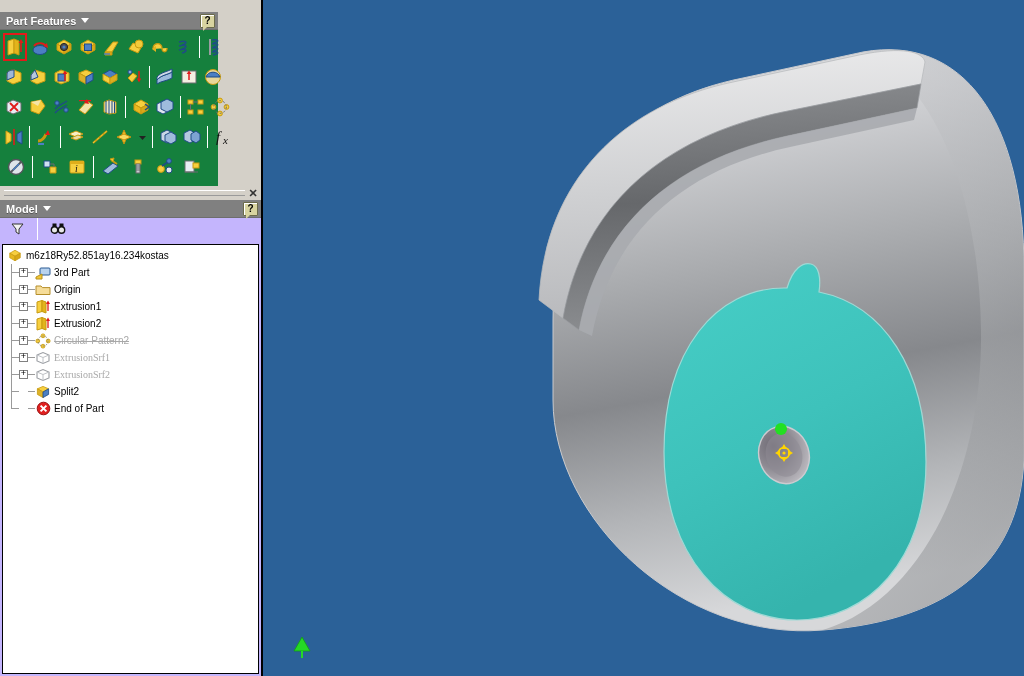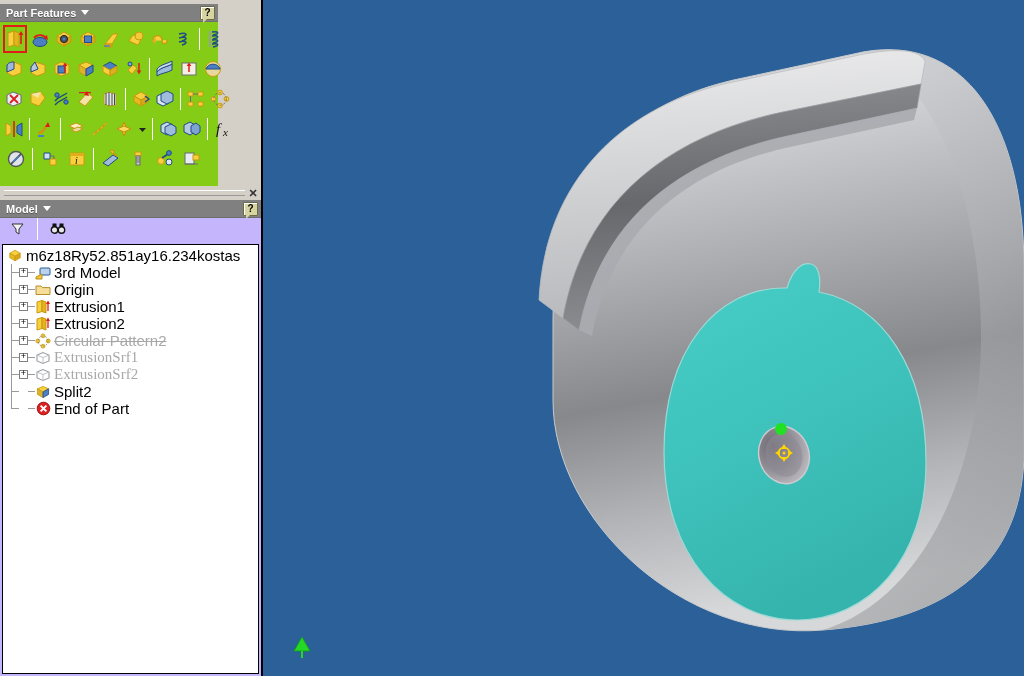--- a/index.html
+++ b/index.html
@@ -14,21 +14,21 @@
   #app { position:relative; width:1024px; height:676px; }
 
   
   #left-dock {
     position:absolute; left:0; top:0; width:263px; height:676px;
     background:#d4d0c8;
     border-right:2px solid #000;
   }
 
   
-  #pf-panel { position:absolute; left:0; top:4px; width:218px; height:188px; background:#84cc16; }
+  #pf-panel { position:absolute; left:0; top:12px; width:218px; height:188px; background:#15803d; }
   .panel-title {
     height:18px; background:#808080;
     display:flex; align-items:center; justify-content:space-between;
     padding:0 3px 0 6px;
     border-bottom:1px solid #6e6e6e;
   }
   .panel-title .tl {
     color:#ffffff; font-weight:bold; font-size:11px;
     display:flex; align-items:center; gap:5px; text-shadow:0 1px 0 #555;
   }
@@ -72,21 +72,21 @@
 
   
   #model-panel { position:absolute; left:0; top:200px; width:261px; height:476px; background:#c4b5fd; }
   #model-tools { height:21px; display:flex; align-items:center; padding-left:5px; gap:3px; }
   #tree-box {
     position:absolute; left:2px; top:44px; width:257px; height:430px;
     background:#ffffff; border:1px solid #000; overflow:hidden;
   }
   .tree { padding:2px 0 0 4px; }
   .tnode { display:flex; align-items:center; height:17px; white-space:nowrap; }
-  .tlabel { font-size:15px; color:#000; padding-left:3px; }
+  .tlabel { font-size:10px; color:#000; padding-left:3px; }
   .tlabel.dim { color:#a8a8a8;font-family:Liberation Serif, serif; }
   .tlabel.strike { color:#a8a8a8; text-decoration:line-through;text-align:right; }
   .plusbox {
     width:9px;height:9px;border:1px solid #808080;background:#fff;
     font-size:9px;line-height:7px;text-align:center;color:#000;
     margin-right:0px; flex:0 0 auto; font-family:"Liberation Mono",monospace;
   }
   .plusbox.empty { border:none;background:none; }
   .dash { width:7px;height:1px;background:#9a9a9a; flex:0 0 auto;}
   .elbow { width:12px;height:17px; position:relative; flex:0 0 auto;}
@@ -507,21 +507,21 @@
             <div class="tnode">
               <div class="elbow full"></div>
               <div class="plusbox">+</div>
               <div class="dash"></div>
               <div class="ico">
                 <svg width="16" height="14" viewBox="0 0 16 14">
                   <rect x="5" y="2" width="10" height="7" rx="1" fill="#b9d3ef" stroke="#2a5a93"></rect>
                   <path d="M1 11 L7 8 L7 13 L1 13 Z" fill="#f0c73a" stroke="#b8901a"></path>
                 </svg>
               </div>
-              <span class="tlabel">3rd Model</span>
+              <span class="tlabel">3rd Part</span>
             </div>
             <div class="tnode">
               <div class="elbow full"></div>
               <div class="plusbox">+</div>
               <div class="dash"></div>
               <div class="ico">
                 <svg width="16" height="13" viewBox="0 0 16 13">
                   <path d="M1 3 L6 3 L7.4 4.6 L15 4.6 L15 11.5 L1 11.5 Z" fill="#f6dd9a" stroke="#b58e2a"></path>
                 </svg>
               </div>

